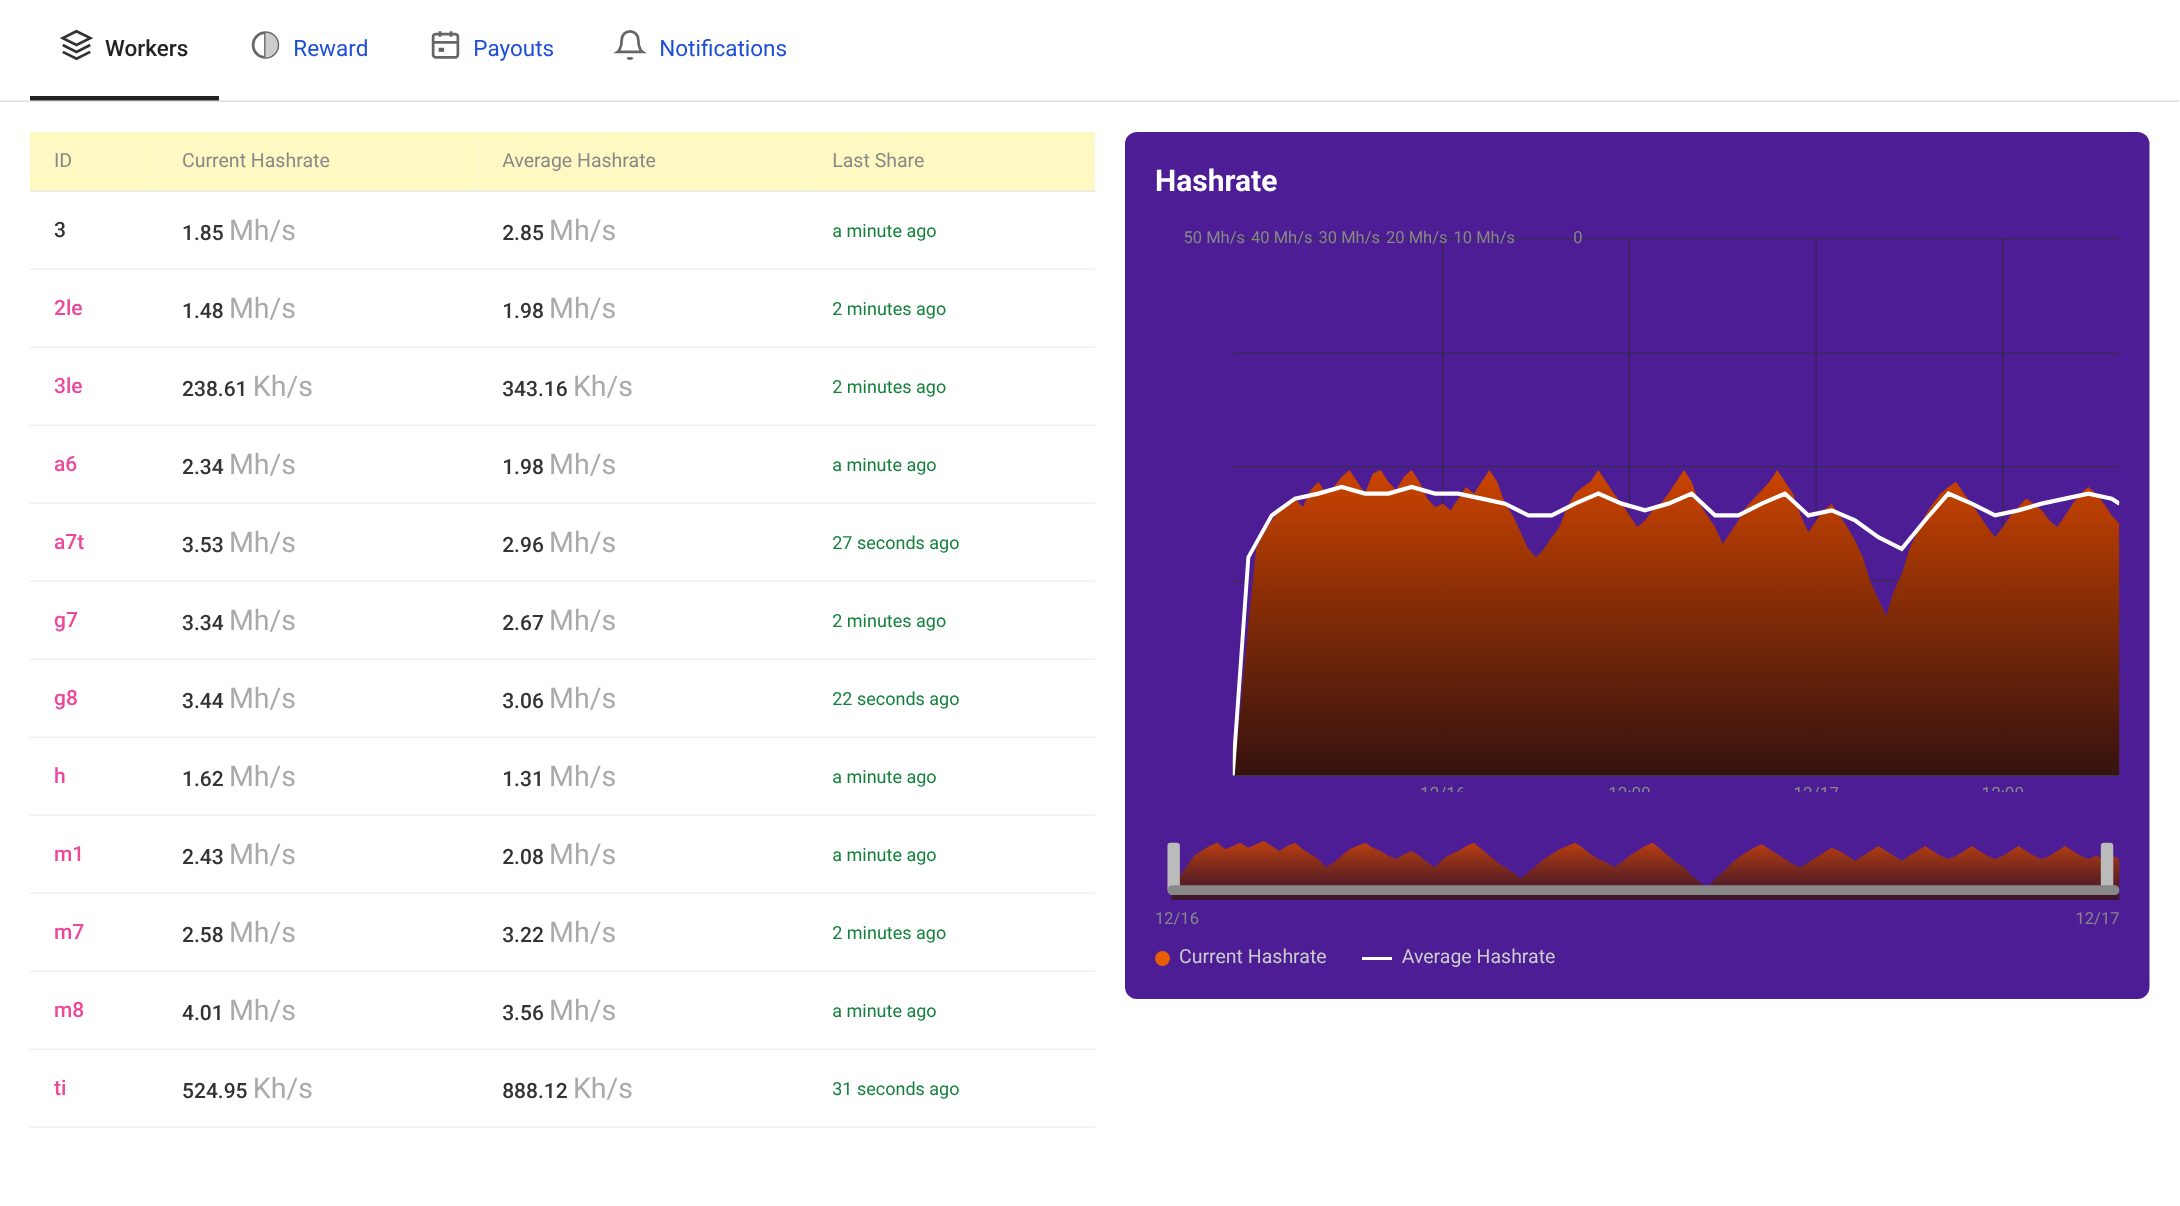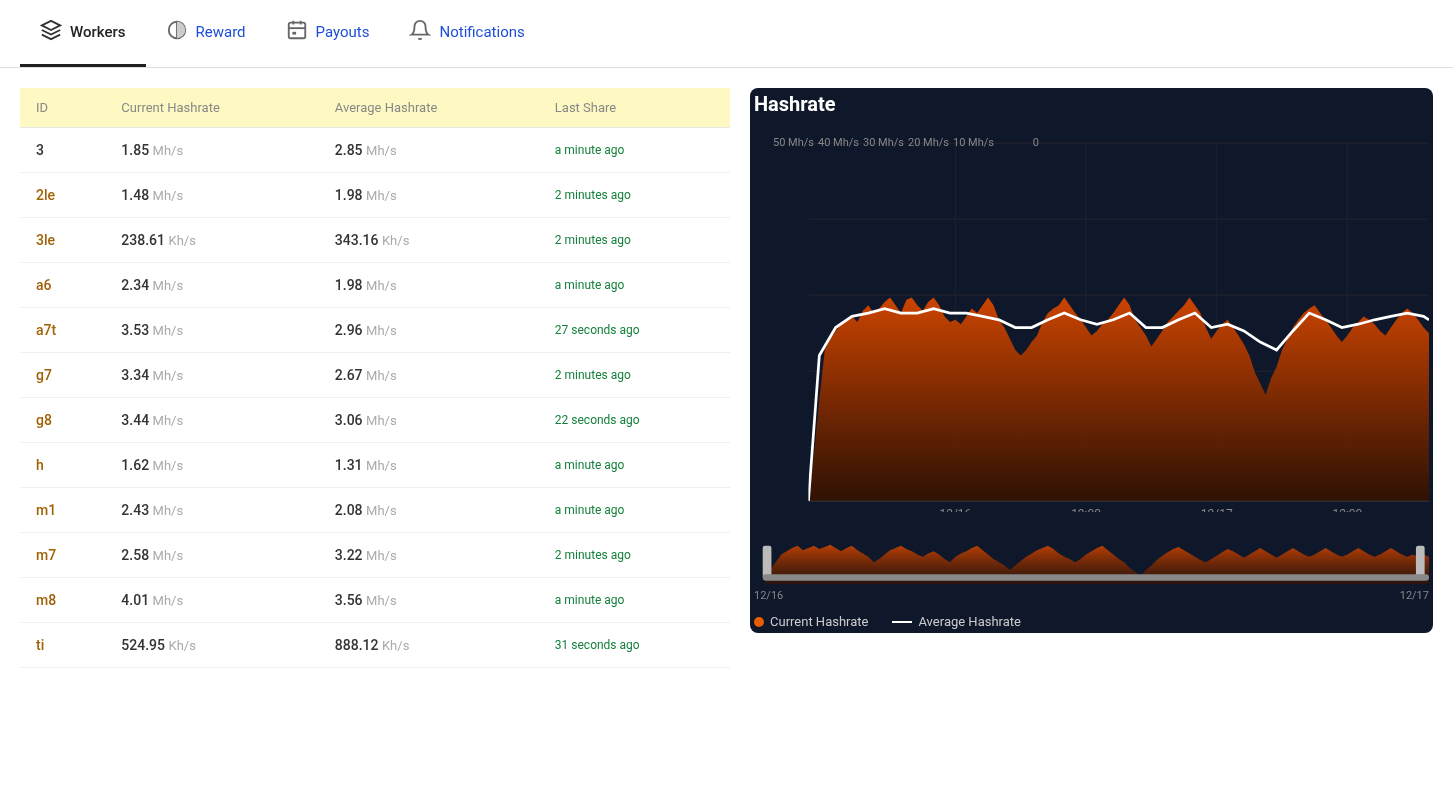--- a/index.html
+++ b/index.html
@@ -13,28 +13,28 @@
 
     
     .main { display: flex; gap: 20px; padding: 20px; align-items: flex-start; }
 
     
     .table-wrap { flex: 0 0 710px; }
     table { width: 100%; border-collapse: collapse; }
     thead tr { background: #fef9c3; }
     th { padding: 12px 16px; text-align: left; color: #888; font-weight: 400; font-size: 13px; border-bottom: 1px solid #e8e8e8; }
     td { padding: 14px 16px; border-bottom: 1px solid #efefef; color: #555; font-size: 14px; }
-    td.id-cell { color: #a16207; font-weight: 500; }
+    td.id-cell { color: #ec4899; font-weight: 500; }
     td.id-cell.plain { color: #333; }
     .hash-val { color: #333; font-weight: 500; }
-    .hash-unit { color: #aaa; font-size: 13px; }
+    .hash-unit { color: #aaa; font-size: 19px; }
     .time-val { color: #15803d; font-size: 12px; }
 
     
-    .chart-wrap { flex: 1; background: #0f172a; border-radius: 8px; padding: 4px; min-width: 680px; color: #fff; }
+    .chart-wrap { flex: 1; background: #4c1d95; border-radius: 8px; padding: 20px; min-width: 680px; color: #fff; }
     .chart-title { font-size: 20px; font-weight: 700; margin-bottom: 16px; color: #fff; }
     .chart-area { position: relative; width: 100%; height: 380px; }
     svg.main-chart { width: 100%; height: 100%; }
     .y-axis-labels { position: absolute; left: 15px; top: 0; height: 100%; display: flex; flex-direction: row; justify-content: space-between; padding: 4px 0; }
     .y-label { font-size: 11px; color: #888; text-align: right; width: 45px; }
 
     
     .mini-chart-wrap { margin-top: 12px; }
     svg.mini-chart { width: 100%; height: 60px; }
     .mini-x-labels { display: flex; justify-content: space-between; padding: 2px 0 0 0; font-size: 11px; color: #888; }

